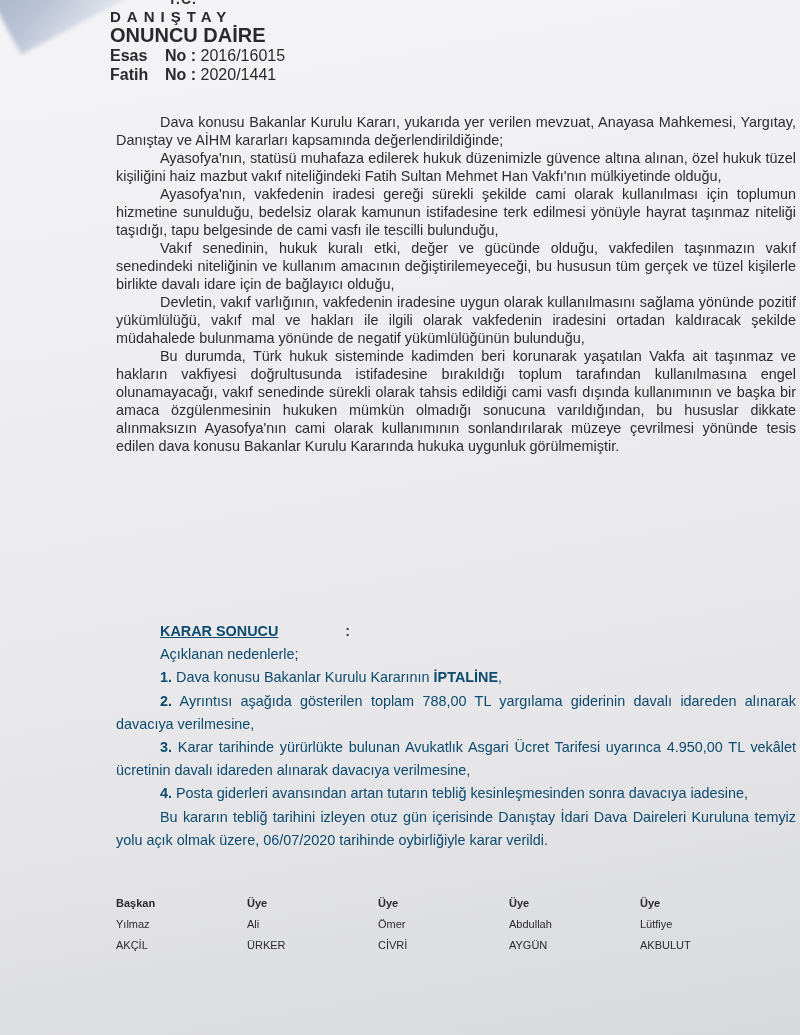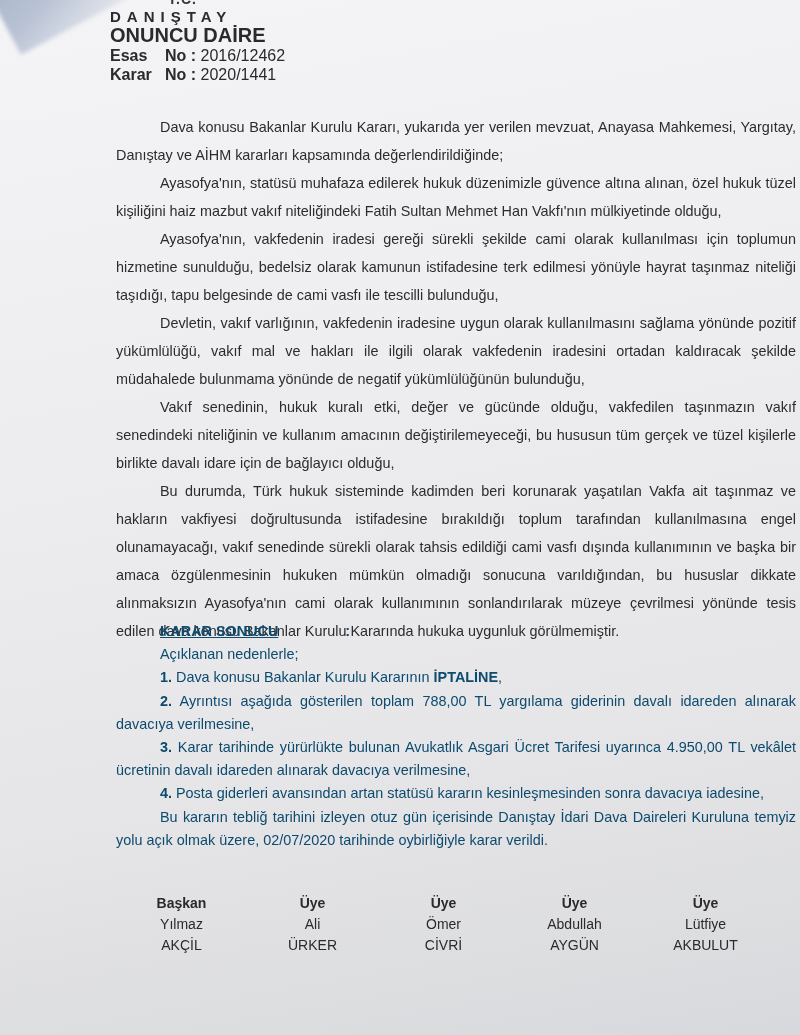--- a/index.html
+++ b/index.html
@@ -19,70 +19,70 @@
   .header { position: absolute; left: 90px; top: -8px; line-height: 1; }
   .tc { font-size: 14px; font-weight: bold; margin-left: 58px; letter-spacing: 1px; color:#333; }
   .danistay { font-size: 15px; font-weight: bold; letter-spacing: 6px; margin-top: 3px; color:#2a2a30; }
   .daire { font-size: 20px; font-weight: bold; margin-top: 1px; }
   .no-row { display: flex; font-size: 16px; font-weight: bold; margin-top: 3px; align-items: center; }
   .no-row .lbl { width: 55px; }
   .no-row .val { font-weight: normal; }
   .no-row .val b { font-weight: bold; }
   .body-text {
     position: absolute; left: 96px; top: 113px; width: 680px;
-    font-size: 14.4px; line-height: 28px; text-align: justify; color:#2c2c30;
+    font-size: 14.4px; line-height: 18px; text-align: justify; color:#2c2c30;
   }
   .body-text p { margin: 0; text-indent: 44px; }
   .result { position: absolute; left: 96px; top: 620px; width: 680px; font-size: 14.4px; line-height: 23.2px; text-align: justify; color:#0c4a6e; }
   .result p { margin: 0; text-indent: 44px; }
   .result .heading { padding-left: 44px; text-indent: 0; font-weight: bold; }
   .result .heading span.ul { text-decoration: underline; display: inline-block; width: 190px; }
   .num { font-weight: bold; }
-  .signatures { position: absolute; top: 893px; left: 96px; display: flex; font-size: 14px; line-height: 21px; text-align: center; }
+  .signatures { position: absolute; top: 893px; left: 96px; display: flex; font-size: 11px; line-height: 21px; }
   .sig { width: 131px; }
   .sig .role { font-weight: bold; }
 </style>
 </head>
 <body>
 
 <div class="corner-shadow"></div>
 
 <div class="page">
 
   <div class="header">
     <div class="tc">T.C.</div>
     <div class="danistay">DANIŞTAY</div>
     <div class="daire">ONUNCU DAİRE</div>
     <div class="no-row">
       <span class="lbl">Esas</span>
-      <span class="val"><b>No :</b> <span>2016/12462</span></span>
+      <span class="val"><b>No :</b> <span>2016/16015</span></span>
     </div>
     <div class="no-row">
-      <span class="lbl">Karar</span>
+      <span class="lbl">Fatih</span>
       <span class="val"><b>No :</b> <span>2020/1441</span></span>
     </div>
   </div>
 
   <div class="body-text">
     <p>Dava konusu Bakanlar Kurulu Kararı, yukarıda yer verilen mevzuat, Anayasa Mahkemesi, Yargıtay, Danıştay ve AİHM kararları kapsamında değerlendirildiğinde;</p>
     <p>Ayasofya'nın, statüsü muhafaza edilerek hukuk düzenimizle güvence altına alınan, özel hukuk tüzel kişiliğini haiz mazbut vakıf niteliğindeki Fatih Sultan Mehmet Han Vakfı'nın mülkiyetinde olduğu,</p>
     <p>Ayasofya'nın, vakfedenin iradesi gereği sürekli şekilde cami olarak kullanılması için toplumun hizmetine sunulduğu, bedelsiz olarak kamunun istifadesine terk edilmesi yönüyle hayrat taşınmaz niteliği taşıdığı, tapu belgesinde de cami vasfı ile tescilli bulunduğu,</p>
+    <p>Vakıf senedinin, hukuk kuralı etki, değer ve gücünde olduğu, vakfedilen taşınmazın vakıf senedindeki niteliğinin ve kullanım amacının değiştirilemeyeceği, bu hususun tüm gerçek ve tüzel kişilerle birlikte davalı idare için de bağlayıcı olduğu,</p>
     <p>Devletin, vakıf varlığının, vakfedenin iradesine uygun olarak kullanılmasını sağlama yönünde pozitif yükümlülüğü, vakıf mal ve hakları ile ilgili olarak vakfedenin iradesini ortadan kaldıracak şekilde müdahalede bulunmama yönünde de negatif yükümlülüğünün bulunduğu,</p>
-    <p>Vakıf senedinin, hukuk kuralı etki, değer ve gücünde olduğu, vakfedilen taşınmazın vakıf senedindeki niteliğinin ve kullanım amacının değiştirilemeyeceği, bu hususun tüm gerçek ve tüzel kişilerle birlikte davalı idare için de bağlayıcı olduğu,</p>
     <p>Bu durumda, Türk hukuk sisteminde kadimden beri korunarak yaşatılan Vakfa ait taşınmaz ve hakların vakfiyesi doğrultusunda istifadesine bırakıldığı toplum tarafından kullanılmasına engel olunamayacağı, vakıf senedinde sürekli olarak tahsis edildiği cami vasfı dışında kullanımının ve başka bir amaca özgülenmesinin hukuken mümkün olmadığı sonucuna varıldığından, bu hususlar dikkate alınmaksızın Ayasofya'nın cami olarak kullanımının sonlandırılarak müzeye çevrilmesi yönünde tesis edilen dava konusu Bakanlar Kurulu Kararında hukuka uygunluk görülmemiştir.</p>
   </div>
 
   <div class="result">
     <p class="heading"><span class="ul"><span>KARAR SONUCU</span><span style="float:right">:</span></span></p>
     <p>Açıklanan nedenlerle;</p>
     <p><span class="num">1.</span> <span>Dava konusu Bakanlar Kurulu Kararının </span><b>İPTALİNE</b><span>,</span></p>
     <p><span class="num">2.</span> <span>Ayrıntısı aşağıda gösterilen toplam 788,00 TL yargılama giderinin davalı idareden alınarak davacıya verilmesine,</span></p>
     <p><span class="num">3.</span> <span>Karar tarihinde yürürlükte bulunan Avukatlık Asgari Ücret Tarifesi uyarınca 4.950,00 TL vekâlet ücretinin davalı idareden alınarak davacıya verilmesine,</span></p>
-    <p><span class="num">4.</span> <span>Posta giderleri avansından artan statüsü kararın kesinleşmesinden sonra davacıya iadesine,</span></p>
-    <p>Bu kararın tebliğ tarihini izleyen otuz gün içerisinde Danıştay İdari Dava Daireleri Kuruluna temyiz yolu açık olmak üzere, 02/07/2020 tarihinde oybirliğiyle karar verildi.</p>
+    <p><span class="num">4.</span> <span>Posta giderleri avansından artan tutarın tebliğ kesinleşmesinden sonra davacıya iadesine,</span></p>
+    <p>Bu kararın tebliğ tarihini izleyen otuz gün içerisinde Danıştay İdari Dava Daireleri Kuruluna temyiz yolu açık olmak üzere, 06/07/2020 tarihinde oybirliğiyle karar verildi.</p>
   </div>
 
   <div class="signatures">
     <div class="sig">
       <div class="role">Başkan</div>
       <div>Yılmaz</div>
       <div>AKÇİL</div>
     </div>
     <div class="sig">
       <div class="role">Üye</div>

